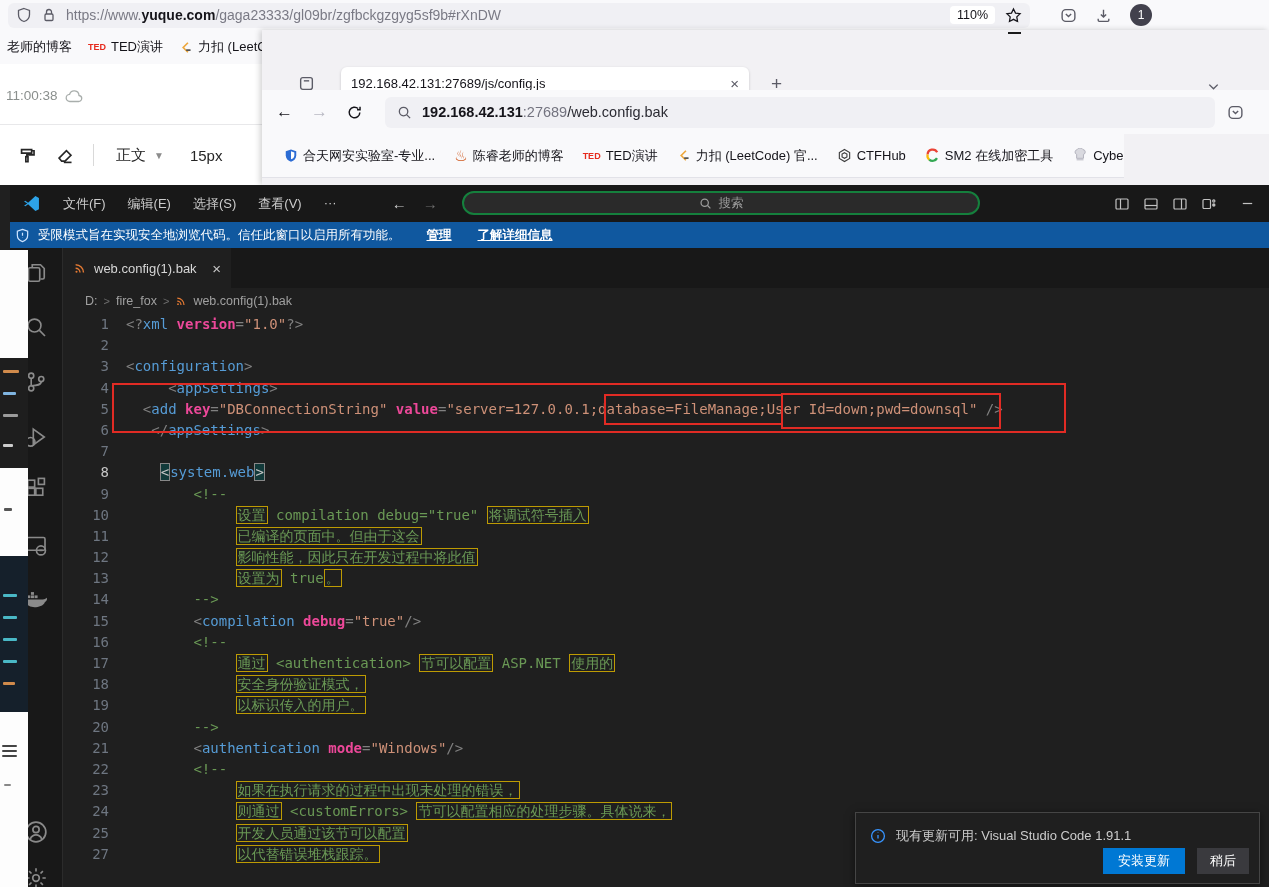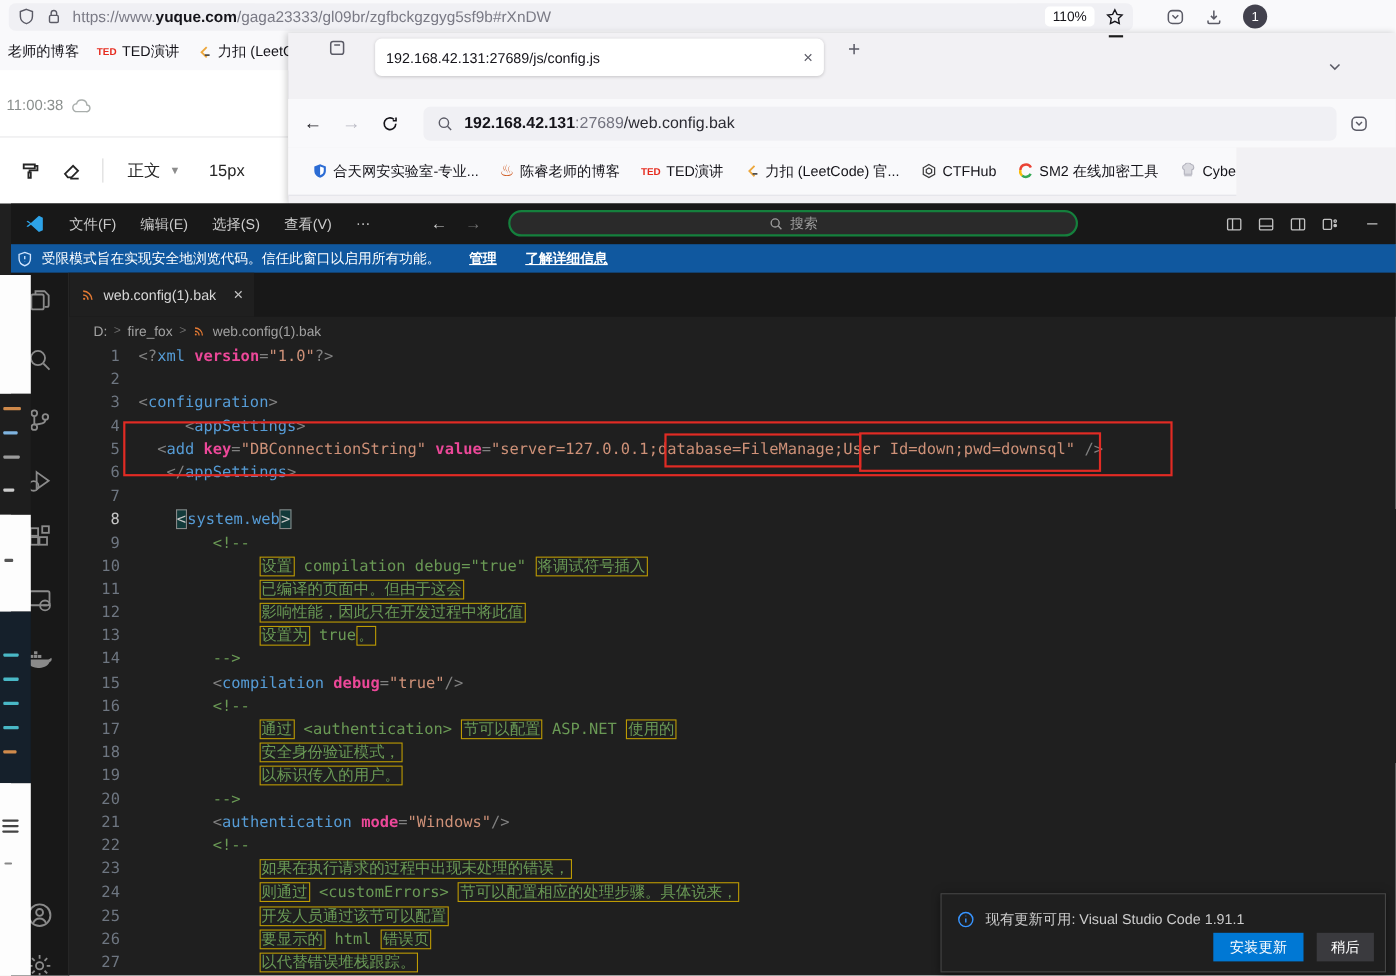--- a/index.html
+++ b/index.html
@@ -30,21 +30,21 @@
   .yq-toolbar{position:absolute;left:0;top:61px;width:263px;height:60px;display:flex;align-items:center;color:#262626;}
   .yq-toolbar .tbtn{margin-left:18px;display:flex;align-items:center;}
   .yq-sep{width:1px;height:22px;background:#d9d9d9;margin-left:18px;}
   .para-style{margin-left:22px;font-size:15px;display:flex;align-items:center;gap:8px;}
   .caret{color:#8c8c8c;font-size:10px;}
   .font-size-val{margin-left:26px;font-size:15px;}
 
   
   .w2{position:absolute;left:262px;top:30px;width:1007px;height:155px;background:#f2f1f4;box-shadow:-2px 0 6px rgba(0,0,0,.18);}
   .w2-mini{position:absolute;left:746px;top:2px;width:13px;height:2px;background:#1b1b1b;}
-  .w2-tabbar{position:absolute;left:0;top:5px;width:1007px;height:45px;display:flex;}
+  .w2-tabbar{position:absolute;left:0;top:31px;width:1007px;height:45px;display:flex;align-items:center;}
   .tabmgr{margin-left:36px;color:#5b5b66;}
   .w2-tab{margin-left:26px;width:408px;height:34px;background:#fff;border-radius:6px;box-shadow:0 1px 3px rgba(0,0,0,.18);display:flex;align-items:center;padding:0 10px;}
   .w2-tab .label{flex:1;font-size:13px;color:#15141a;white-space:nowrap;overflow:hidden;}
   .tclose{color:#5b5b66;font-size:15px;margin-left:6px;}
   .newtab{margin-left:22px;color:#5b5b66;font-size:19px;}
   .w2-chevron{position:absolute;right:48px;top:18px;color:#5b5b66;}
   .w2-nav{position:absolute;left:0;top:60px;width:1007px;height:44px;background:#f9f9fb;display:flex;align-items:center;}
   .navbtn{margin-left:14px;font-size:17px;color:#15141a;}
   .navbtn.disabled{color:#b9b9c3;}
   .w2-urlbar{margin-left:22px;width:830px;height:31px;background:#f0f0f4;border-radius:6px;display:flex;align-items:center;padding:0 12px;}
@@ -511,21 +511,20 @@
             <div class="code-line"><span class="ln">16</span><span class="ct"><span class="tk-p">        </span><span class="tk-c">&lt;!--</span></span></div>
             <div class="code-line"><span class="ln">17</span><span class="ct"><span class="tk-p">             </span><span class="tk-b">通过</span><span class="tk-c"> &lt;authentication&gt; </span><span class="tk-b">节可以配置</span><span class="tk-c"> ASP.NET </span><span class="tk-b">使用的</span></span></div>
             <div class="code-line"><span class="ln">18</span><span class="ct"><span class="tk-p">             </span><span class="tk-b">安全身份验证模式，</span></span></div>
             <div class="code-line"><span class="ln">19</span><span class="ct"><span class="tk-p">             </span><span class="tk-b">以标识传入的用户。</span></span></div>
             <div class="code-line"><span class="ln">20</span><span class="ct"><span class="tk-p">        </span><span class="tk-c">--&gt;</span></span></div>
             <div class="code-line"><span class="ln">21</span><span class="ct"><span class="tk-p">        </span><span class="tk-p">&lt;</span><span class="tk-t">authentication</span><span class="tk-p"> </span><span class="tk-a">mode</span><span class="tk-p">=</span><span class="tk-s">"Windows"</span><span class="tk-p">/&gt;</span></span></div>
             <div class="code-line"><span class="ln">22</span><span class="ct"><span class="tk-p">        </span><span class="tk-c">&lt;!--</span></span></div>
             <div class="code-line"><span class="ln">23</span><span class="ct"><span class="tk-p">             </span><span class="tk-b">如果在执行请求的过程中出现未处理的错误，</span></span></div>
             <div class="code-line"><span class="ln">24</span><span class="ct"><span class="tk-p">             </span><span class="tk-b">则通过</span><span class="tk-c"> &lt;customErrors&gt; </span><span class="tk-b">节可以配置相应的处理步骤。具体说来，</span></span></div>
             <div class="code-line"><span class="ln">25</span><span class="ct"><span class="tk-p">             </span><span class="tk-b">开发人员通过该节可以配置</span></span></div>
-            <div class="code-line"><span class="ln">26</span><span class="ct"><span class="tk-p">             </span><span class="tk-b">要显示的</span><span class="tk-c"> html </span><span class="tk-b">错误页</span></span></div>
             <div class="code-line"><span class="ln">27</span><span class="ct"><span class="tk-p">             </span><span class="tk-b">以代替错误堆栈跟踪。</span></span></div>
           </div>
       </div>
     </div>
 
     <div class="vsc-toast" style="position:absolute;left:845px;top:627px;padding-left:41px;">
       <div class="toast-msg">
         <span>
           <svg width="16" height="16" viewBox="0 0 16 16" fill="none" stroke="#3794ff" stroke-width="1.3">
               <circle cx="8" cy="8" r="6.4"></circle>

